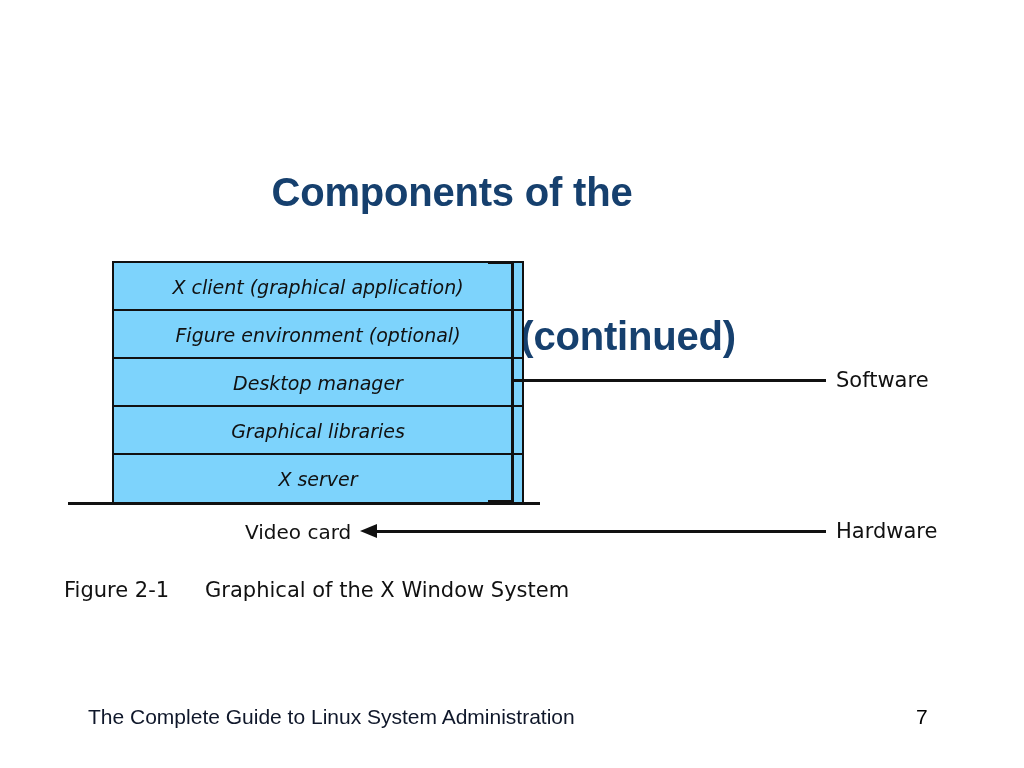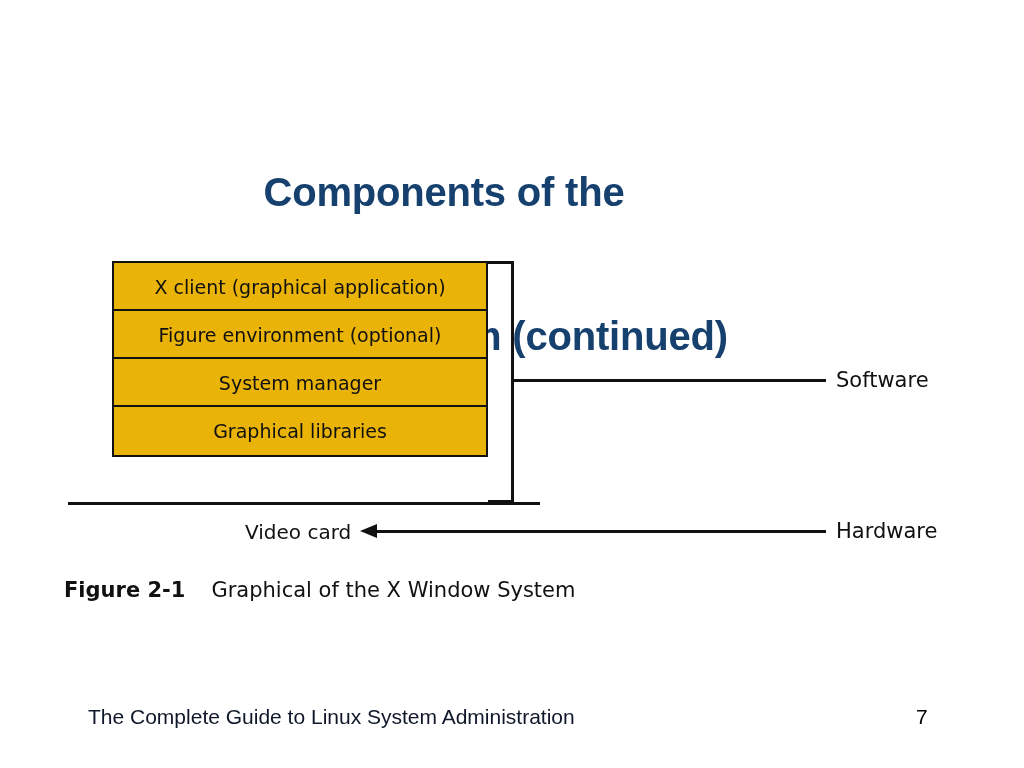--- a/index.html
+++ b/index.html
@@ -13,21 +13,21 @@
     height: 768px;
     position: relative;
     overflow: hidden;
     font-family: "Liberation Sans", sans-serif;
     color: #000000;
   }
 
   
   #slide-title {
     position: absolute;
-    left: 0;
+    left: 8px;
     top: 72px;
     width: 888px;
     text-align: center;
     font-family: "Liberation Sans", sans-serif;
     font-weight: bold;
     font-size: 40px;
     line-height: 48px;
     letter-spacing: -0.2px;
     color: #16406E;
     white-space: pre;
@@ -43,24 +43,25 @@
     height: 768px;
     pointer-events: none;
   }
   #figure-area > * { pointer-events: auto; }
 
   
   #layer-stack {
     position: absolute;
     left: 112px;
     top: 261px;
-    width: 376px;
+    width: 412px;
     border: 2.5px solid #111111;
     box-sizing: border-box;
-    background: #eab308;
+    background: #7dd3fc;
+    font-style: italic;
   }
   .layer-box {
     height: 48px;
     line-height: 48px;
     text-align: center;
     font-family: "DejaVu Sans", sans-serif;
     font-size: 19px;
     color: #111111;
     border-bottom: 2.5px solid #111111;
     box-sizing: border-box;
@@ -185,22 +186,22 @@
     position: absolute;
     left: 64px;
     top: 576px;
     font-family: "DejaVu Sans", sans-serif;
     font-size: 21px;
     line-height: 28px;
     color: #111111;
     white-space: nowrap;
   }
   #figure-caption .cap-number {
-    font-weight: bold;
-    margin-right: 26px;
+    font-weight: normal;
+    margin-right: 36px;
   }
 
   
   #footer-text {
     position: absolute;
     left: 88px;
     top: 704px;
     font-family: "Liberation Sans", sans-serif;
     font-size: 21px;
     line-height: 26px;
@@ -223,22 +224,23 @@
 <div id="slide-title">
   <span class="title-line">Components of the</span>
   <span class="title-line">X Window System (continued)</span>
 </div>
 
 <div id="figure-area">
 
   <div id="layer-stack">
     <div class="layer-box">X client (graphical application)</div>
     <div class="layer-box">Figure environment (optional)</div>
-    <div class="layer-box">System manager</div>
+    <div class="layer-box">Desktop manager</div>
     <div class="layer-box">Graphical libraries</div>
+    <div class="layer-box">X server</div>
   </div>
 
   <div id="base-line"></div>
 
   <div id="software-bracket">
     <div class="br-top"></div>
     <div class="br-vert"></div>
     <div class="br-bottom"></div>
   </div>
 

